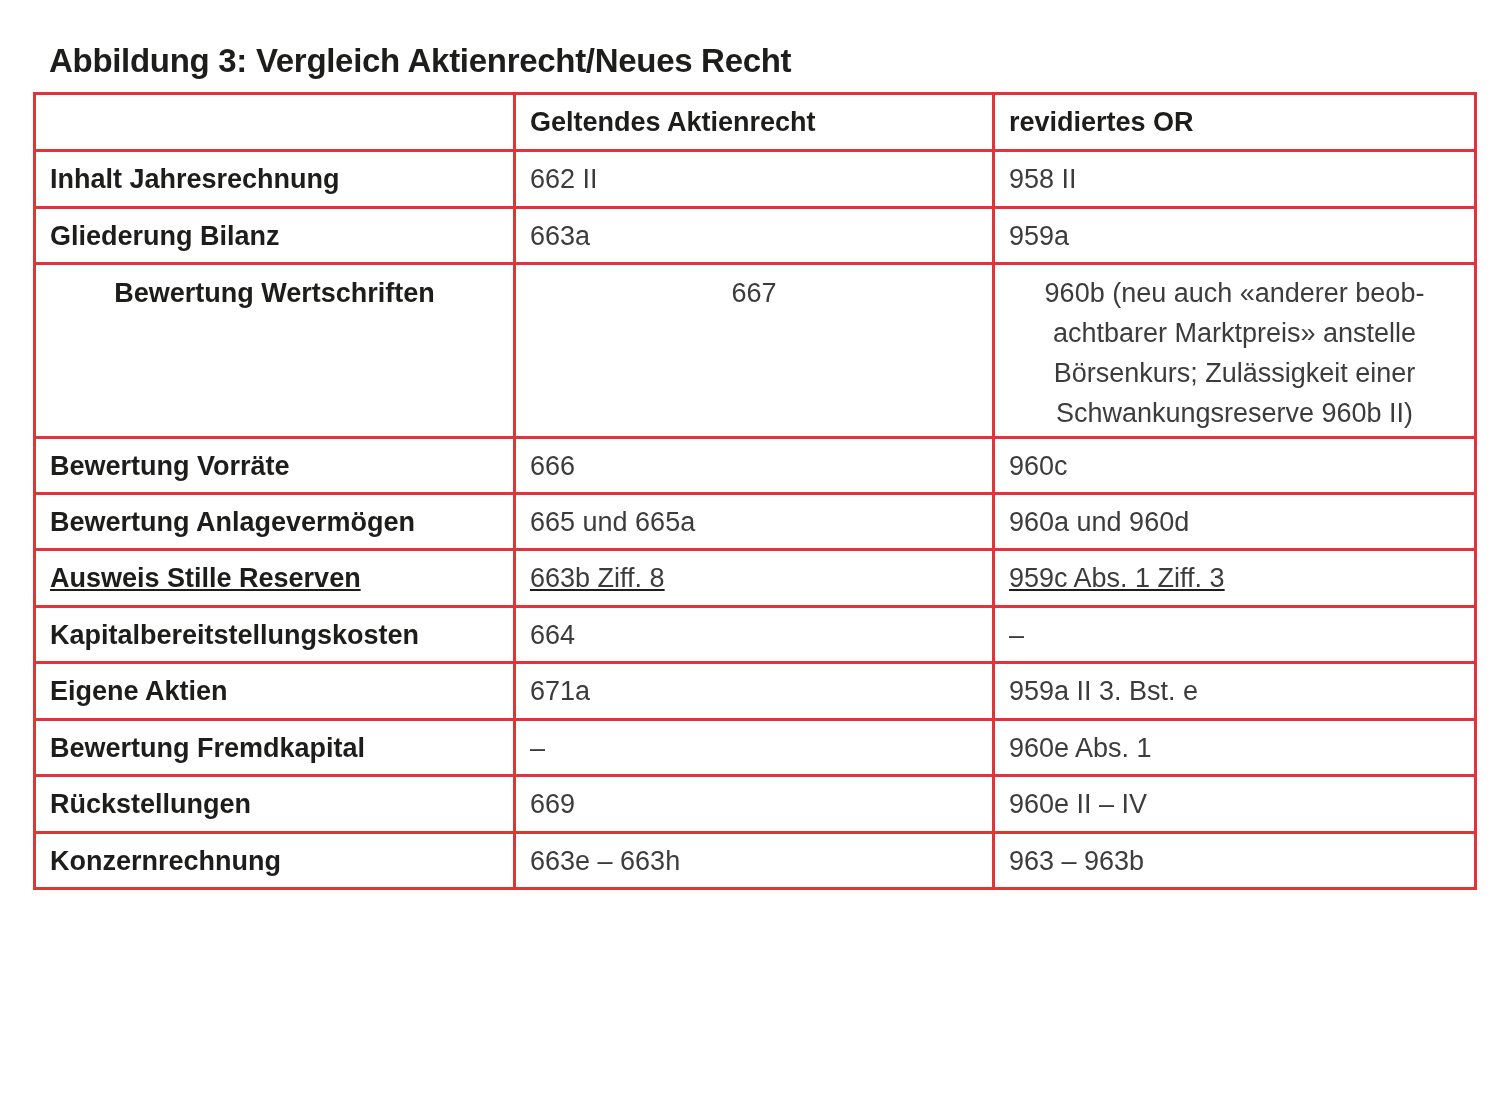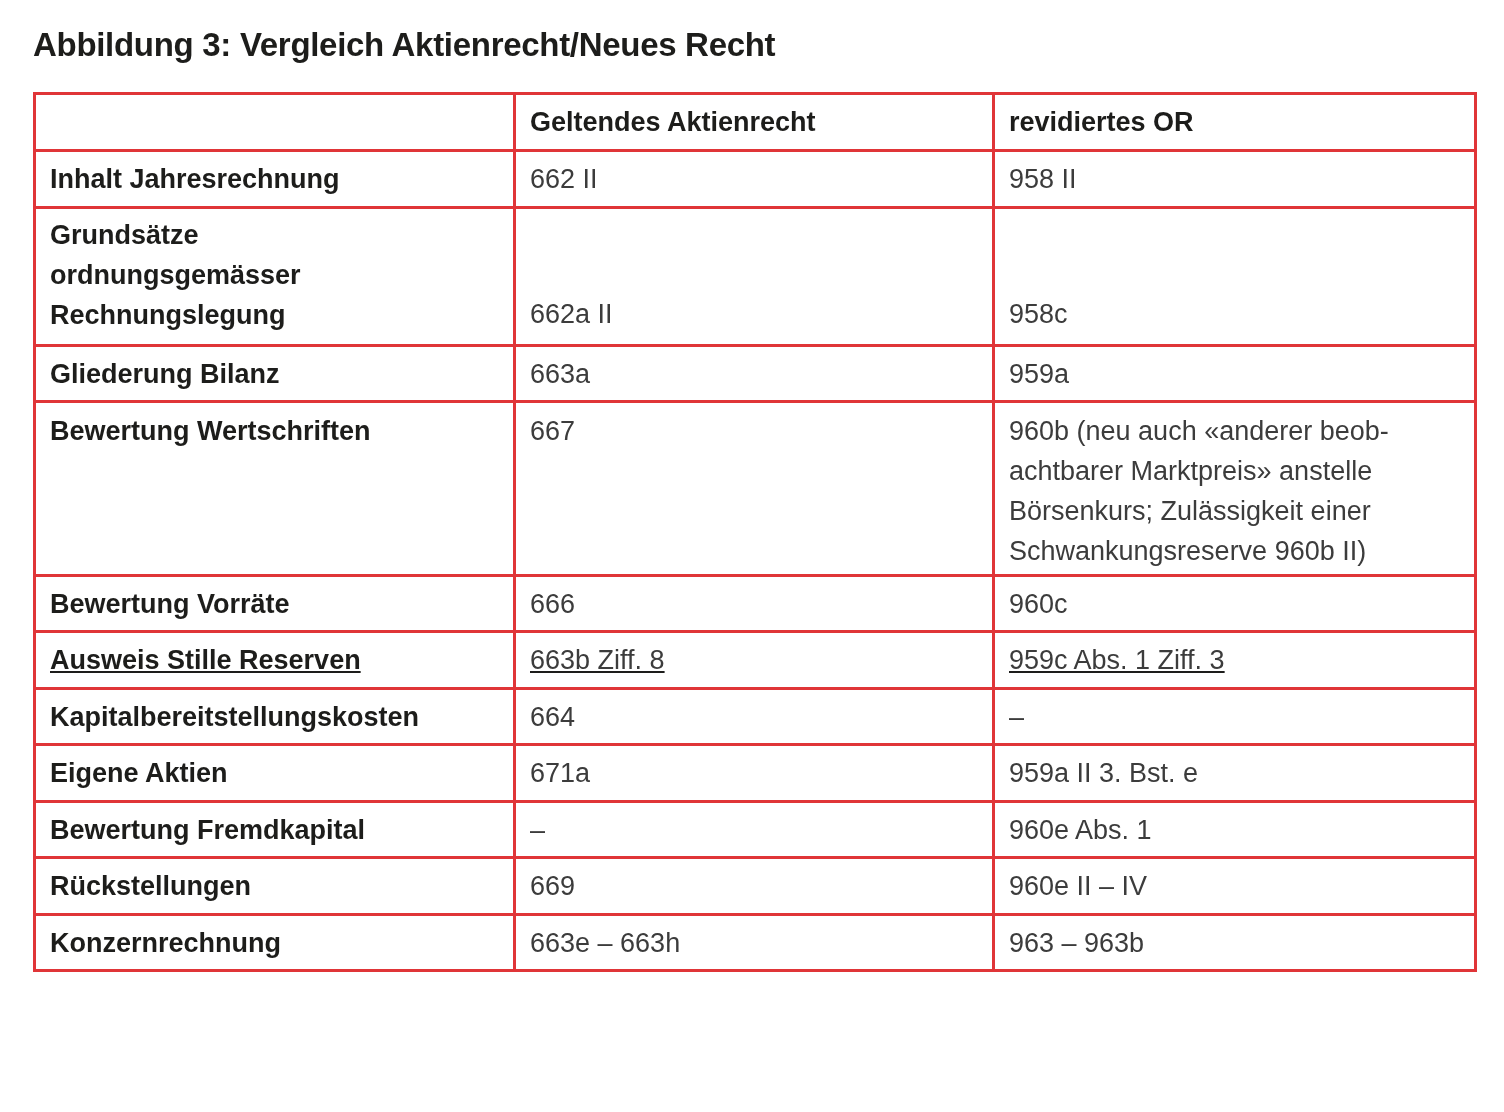--- a/index.html
+++ b/index.html
@@ -13,21 +13,21 @@
     position:relative;
     width:1504px; height:1112px;
     background:#ffffff;
     font-family:"Liberation Sans", sans-serif;
     color:var(--ink);
     overflow:hidden;
   }
   .figure-title{
     position:absolute;
     left:33px; top:26px;
-    margin:0;
+    margin:16px;
     font-size:33px;
     font-weight:700;
     letter-spacing:-0.3px;
     color:var(--ink);
     white-space:nowrap;
   }
   table.comparison-table{
     position:absolute;
     left:33px; top:92px;
     width:1441px;
@@ -69,21 +69,21 @@
 
   tbody tr.row-grundsaetze{ height:138px; }
   tbody tr.row-grundsaetze td:first-child{
     vertical-align:top; padding-top:6px;
   }
   tbody tr.row-grundsaetze td:not(:first-child){
     vertical-align:bottom; padding-bottom:10px;
   }
   tbody tr.row-wertschriften{ height:174px; }
   tbody tr.row-wertschriften td{
-    vertical-align:top; padding-top:8px;
+    vertical-align:top; padding-top:8px;text-align:center;
   }
 </style>
 </head>
 <body>
 
 <h1 class="figure-title">Abbildung 3: Vergleich Aktienrecht/Neues Recht</h1>
 
 <table class="comparison-table">
   <colgroup>
     <col class="c1">
@@ -96,44 +96,42 @@
       <th>Geltendes Aktienrecht</th>
       <th>revidiertes OR</th>
     </tr>
   </thead>
   <tbody>
       <tr>
         <td>Inhalt Jahresrechnung</td>
         <td>662 II</td>
         <td>958 II</td>
       </tr>
-      <tr class="row-grundsaetze">
-        <td>Grundsätze
-ordnungsgemässer
-Rechnungslegung</td>
-        <td>662a II</td>
-        <td>958c</td>
-      </tr>
       <tr>
         <td>Gliederung Bilanz</td>
         <td>663a</td>
         <td>959a</td>
       </tr>
       <tr class="row-wertschriften">
         <td>Bewertung Wertschriften</td>
         <td>667</td>
         <td>960b (neu auch «anderer beob-
 achtbarer Marktpreis» anstelle
 Börsenkurs; Zulässigkeit einer
 Schwankungsreserve 960b II)</td>
       </tr>
       <tr>
         <td>Bewertung Vorräte</td>
         <td>666</td>
         <td>960c</td>
+      </tr>
+      <tr>
+        <td>Bewertung Anlagevermögen</td>
+        <td>665 und 665a</td>
+        <td>960a und 960d</td>
       </tr>
       <tr>
         <td>Ausweis Stille Reserven</td>
         <td>663b Ziff. 8</td>
         <td>959c Abs. 1 Ziff. 3</td>
       </tr>
       <tr>
         <td>Kapitalbereitstellungskosten</td>
         <td>664</td>
         <td>–</td>

